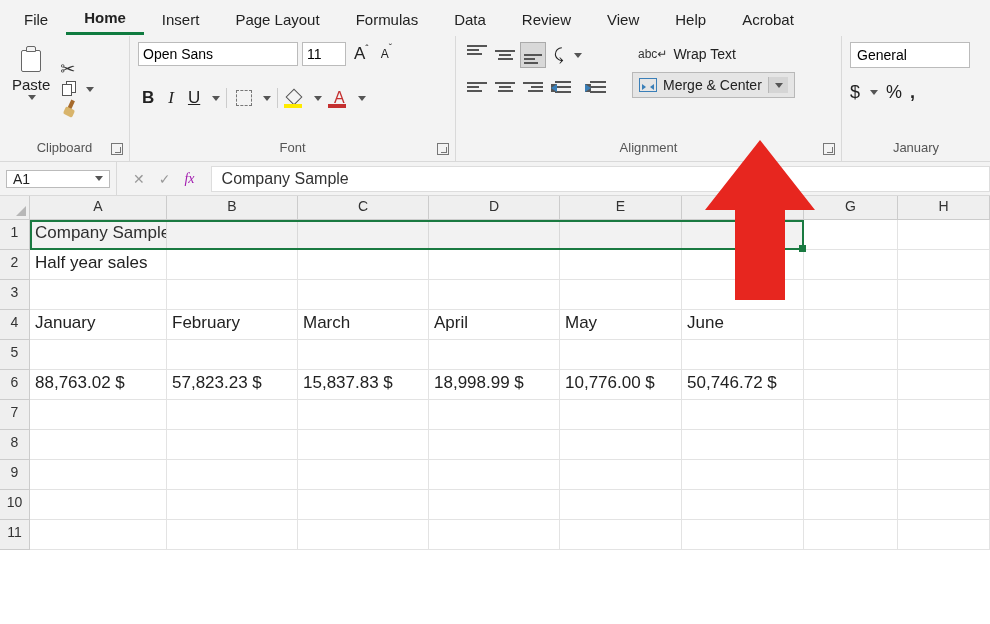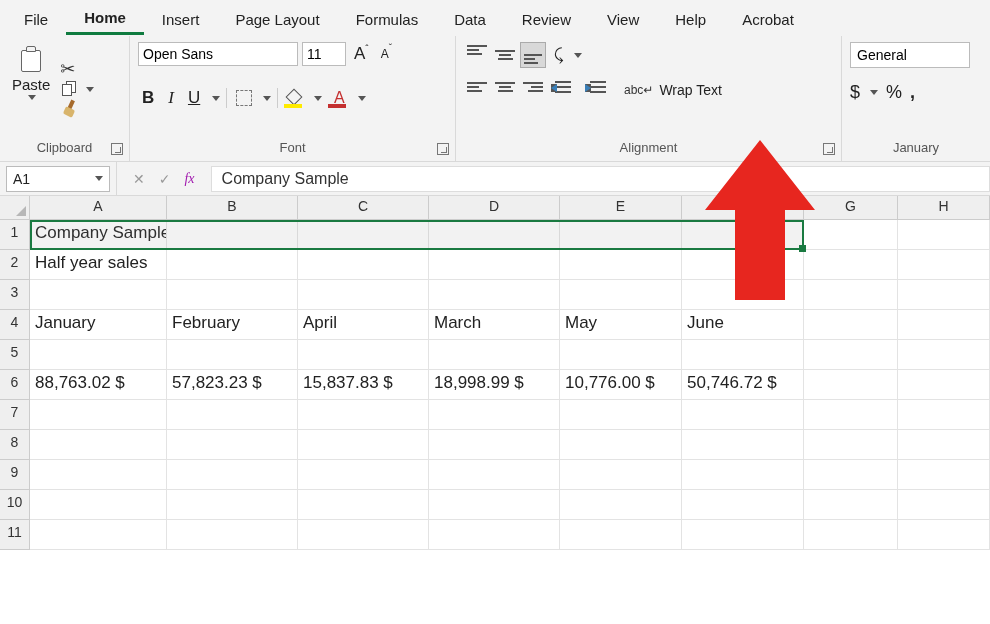--- a/index.html
+++ b/index.html
@@ -73,21 +73,21 @@
   .merge-ic{width:18px;height:14px;border:1.5px solid #3a7fb8;position:relative;display:inline-block;}
   .merge-ic::before{content:"";position:absolute;left:2px;top:5px;width:0;height:0;border-top:3px solid transparent;border-bottom:3px solid transparent;border-left:4px solid #3a7fb8;}
   .merge-ic::after{content:"";position:absolute;right:2px;top:5px;width:0;height:0;border-top:3px solid transparent;border-bottom:3px solid transparent;border-right:4px solid #3a7fb8;}
   .merge-dd{width:20px;align-self:stretch;background:#d5d5d5;border-left:1px solid #b8b8b8;display:flex;align-items:center;justify-content:center;}
 
   .numfmt{width:120px;height:26px;border:1px solid #bbb;padding:2px 6px;font-size:14px;}
   .num-row{display:flex;gap:8px;margin-top:8px;font-size:18px;align-items:center;}
 
   
   .formula-bar{display:flex;align-items:center;height:34px;border-bottom:1px solid #d9d9d9;background:#f3f3f3;}
-  .namebox{width:104px;height:26px;border:1px solid #bbb;background:#fff;margin:0 6px;padding:0 6px;font-size:14px;display:flex;align-items:center;justify-content:space-between;}
+  .namebox{width:104px;height:18px;border:1px solid #bbb;background:#fff;margin:0 6px;padding:0 6px;font-size:14px;display:flex;align-items:center;justify-content:space-between;}
   .fb-mid{display:flex;align-items:center;gap:14px;padding:0 16px;color:#999;border-left:1px solid #d9d9d9;height:100%;}
   .fb-fx{font-style:italic;font-family:Georgia,serif;color:#a21caf;}
   .fb-val{flex:1;background:#fff;border:1px solid #ddd;height:26px;padding:2px 10px;font-size:16px;color:#333;}
 
   
   .sheet{position:relative;}
   .corner{position:absolute;left:0;top:0;width:30px;height:24px;background:#efefef;border-right:1px solid #ccc;border-bottom:1px solid #ccc;}
   .corner::after{content:"";position:absolute;right:3px;bottom:3px;width:0;height:0;border-left:10px solid transparent;border-bottom:10px solid #b7b7b7;}
   .colheads{position:absolute;left:30px;top:0;display:flex;}
   .ch{height:24px;background:#efefef;border-right:1px solid #ccc;border-bottom:1px solid #ccc;text-align:center;font-size:14px;color:#333;padding-top:2px;}
@@ -237,24 +237,31 @@
                 </div>
               <div class="ind inc">
                   <span></span>
                   <span></span>
                   <span></span>
                   <span class="arr"></span>
                 </div>
             </div>
           </div>
         </div>
-        <div style="display:flex;flex-direction:row;gap:6px;margin-left:4px;">
+        <div style="display:flex;flex-direction:column;gap:6px;margin-left:18px;">
           <div class="wrap-row">
             <span class="wrap-icon">abc↵</span>
             <span>Wrap Text</span>
+          </div>
+          <div class="merge-row">
+            <span class="merge-ic"></span>
+            <span>Merge &amp; Center</span>
+            <span class="merge-dd">
+                <span class="chev"></span>
+              </span>
           </div>
         </div>
       </div>
       <div class="group-label">Alignment</div>
       <div class="dlg"></div>
     </div>
 
     <div class="group" style="flex:1;border-right:none;">
       <div class="group-body" style="flex-direction:column;">
         <input class="numfmt" value="General" style="">
@@ -336,22 +343,22 @@
         <div class="cell cw-C"></div>
         <div class="cell cw-D"></div>
         <div class="cell cw-E"></div>
         <div class="cell cw-F"></div>
         <div class="cell cw-G"></div>
         <div class="cell cw-H"></div>
     </div>
     <div class="crow">
       <div class="cell cw-A">January</div>
       <div class="cell cw-B">February</div>
+      <div class="cell cw-C">March</div>
       <div class="cell cw-D">April</div>
-      <div class="cell cw-C">March</div>
       <div class="cell cw-E">May</div>
       <div class="cell cw-F">June</div>
       <div class="cell cw-G"></div>
         <div class="cell cw-H"></div>
     </div>
     <div class="crow">
       <div class="cell cw-A"></div>
         <div class="cell cw-B"></div>
         <div class="cell cw-C"></div>
         <div class="cell cw-D"></div>

